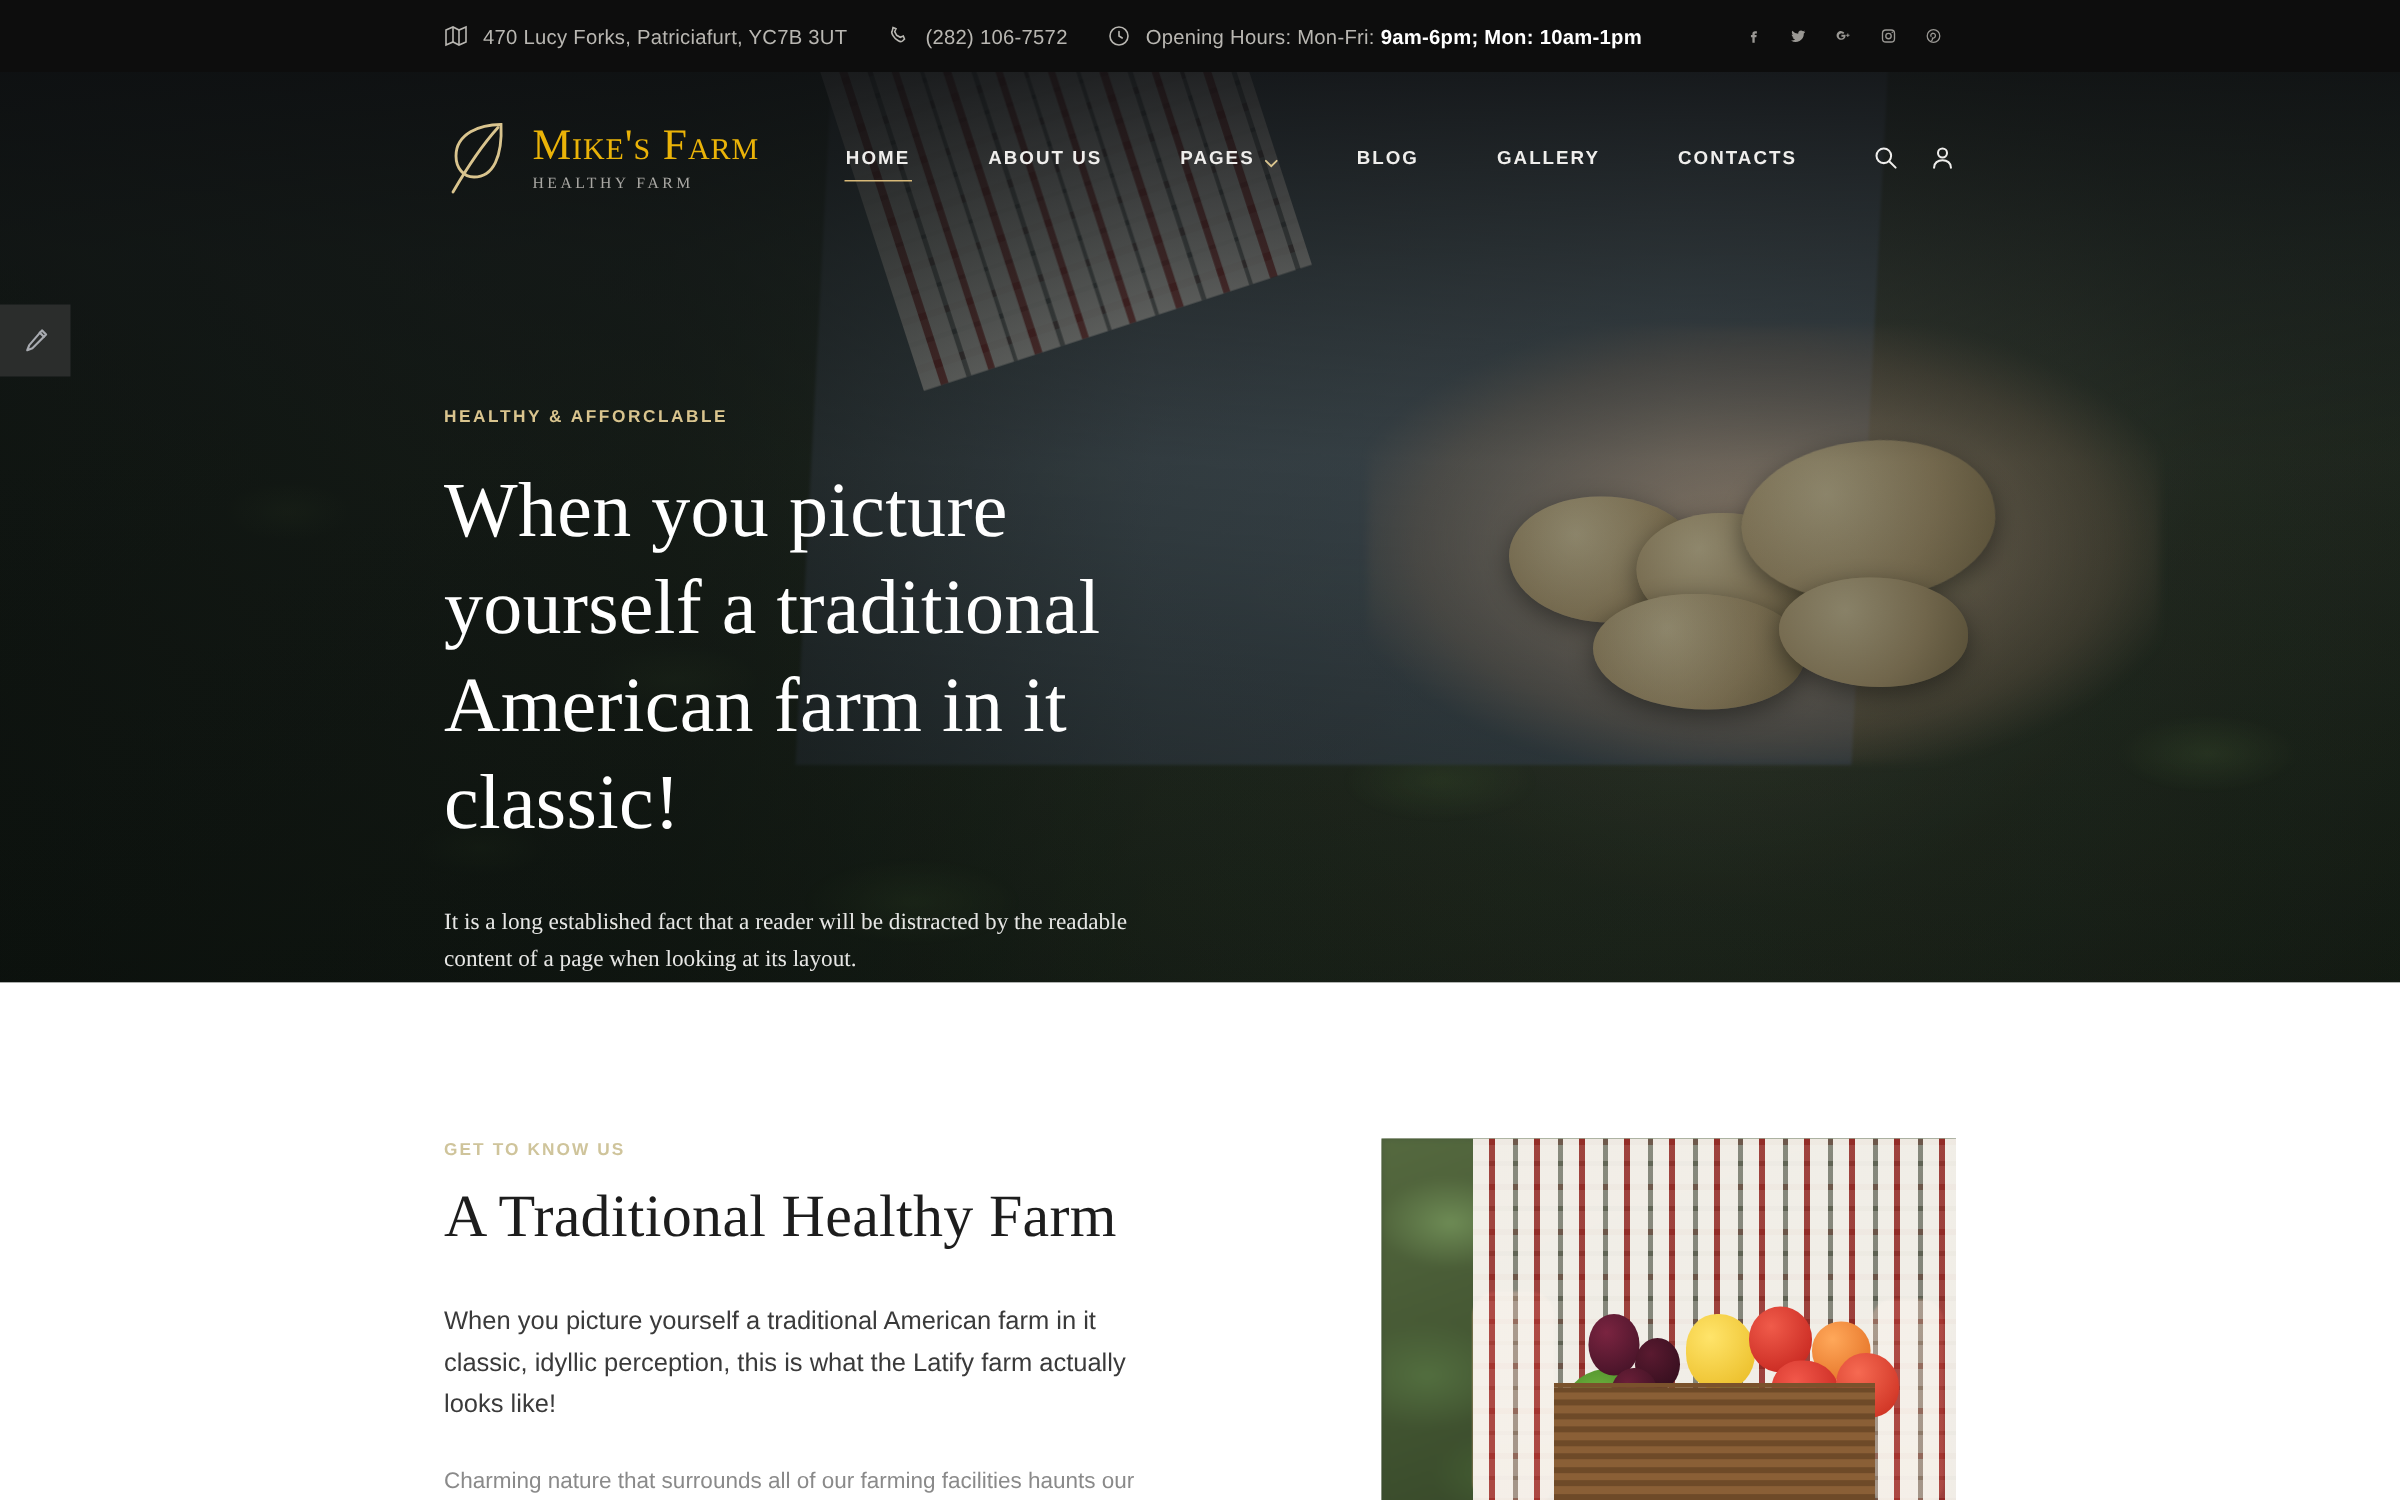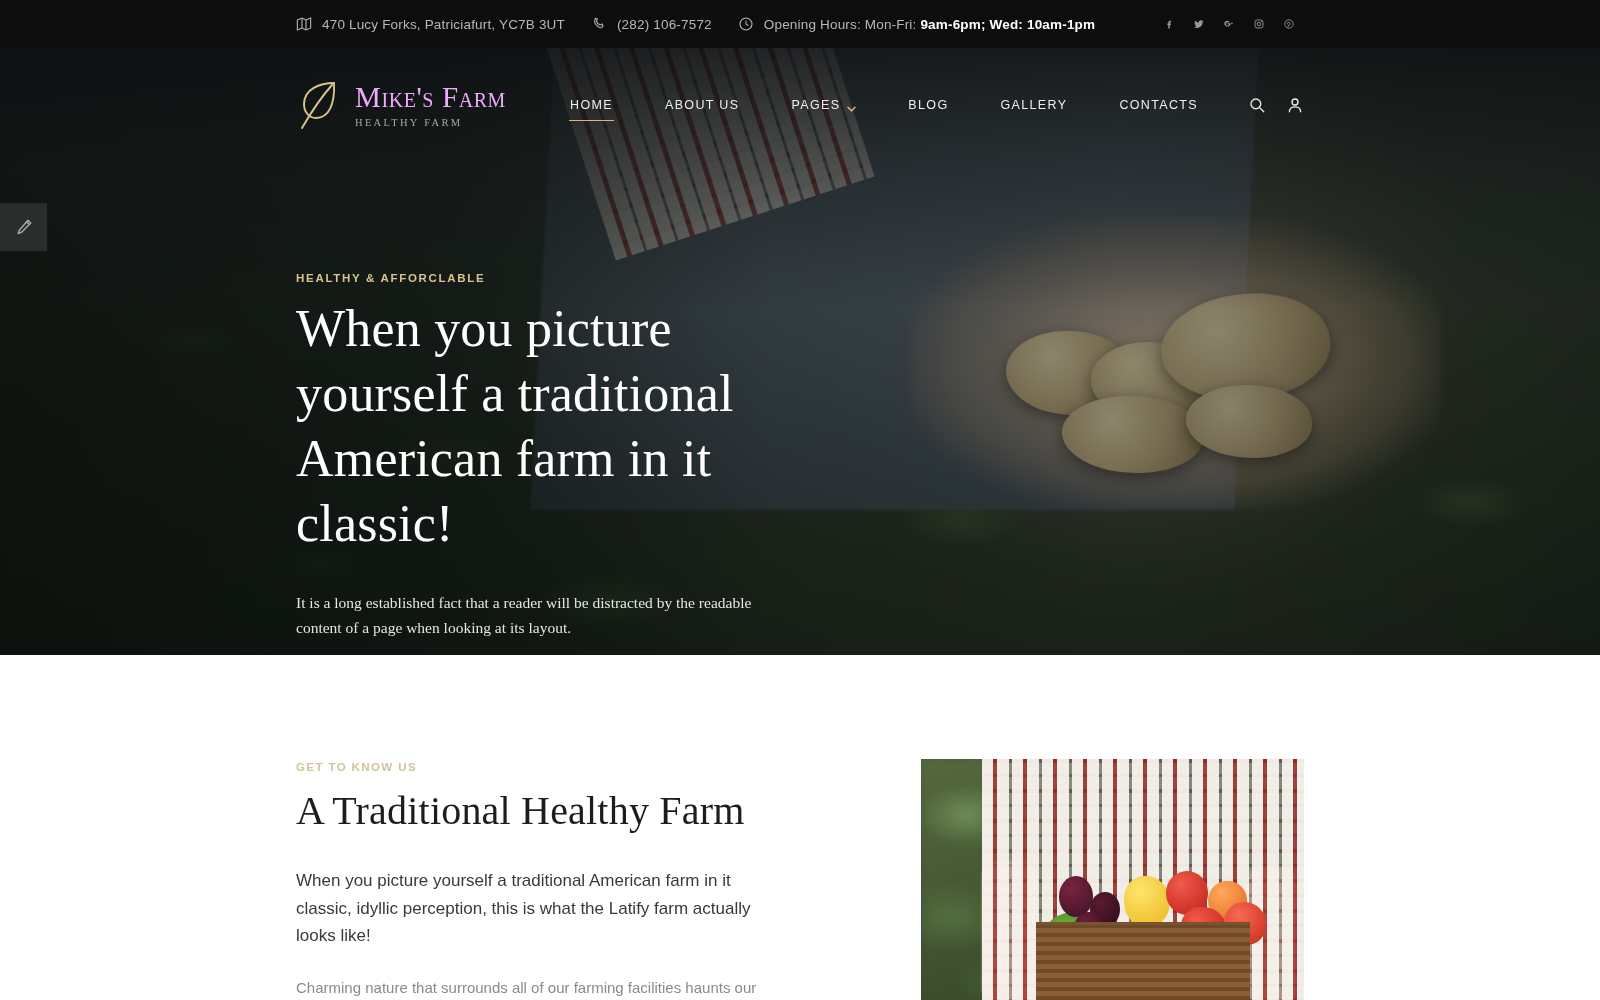--- a/index.html
+++ b/index.html
@@ -125,21 +125,21 @@
     padding:0 296px;
     z-index:30;
   }
   .logo { display:flex; align-items:center; gap:13px; }
   .logo-leaf { width:46px; height:52px; flex:0 0 auto; }
   .logo-leaf svg { width:100%; height:100%; display:block; }
   .logo-text { display:flex; flex-direction:column; justify-content:center; }
   .brand {
     font-family:"Liberation Serif", serif;
     font-size:29px;
-    color:#f0abfc;
+    color:#eab308;
     letter-spacing:.6px;
     line-height:1.04;
     font-variant:small-caps;
     text-transform:capitalize;
   }
   .tagline {
     font-size:10.5px;
     letter-spacing:2.3px;
     color:#a9a8a4;
     margin-top:5px;
@@ -150,21 +150,21 @@
   .nav-item {
     font-size:12.5px;
     letter-spacing:1.35px;
     color:#efeeec;
     text-transform:uppercase;
     padding:8px 0;
     margin:0 26px;
     position:relative;
     white-space:nowrap;
     display:flex; align-items:flex-end; gap:7px;
-    font-weight:400;
+    font-weight:700;
   }
   .nav-item.active::after {
     content:"";
     position:absolute; left:-1px; right:-1px; bottom:-1px;
     height:1.5px; background:#d8b978;
   }
   .caret { width:9px; height:6px; display:block; }
   .caret svg { width:100%; height:100%; display:block; }
   .nav-tools { display:flex; align-items:center; gap:20px; margin-left:24px; }
   .ntool { width:18px; height:18px; color:#efeeec; }
@@ -186,21 +186,21 @@
     left:296px; top:224px;
     width:560px;
     z-index:20;
   }
   .eyebrow {
     font-size:11.5px;
     letter-spacing:1.7px;
     color:#d9c48e;
     text-transform:uppercase;
     font-weight:700;
-    margin-bottom:12px;
+    margin-bottom:24px;
   }
   .hero-title {
     font-family:"Liberation Serif", serif;
     font-size:52px;
     line-height:1.25;
     color:#ffffff;
     font-weight:400;
     letter-spacing:.2px;
     margin-bottom:34px;
   }
@@ -332,21 +332,21 @@
       <span class="txt">(282) 106-7572</span>
     </div>
 
     <div class="tb-item">
       <span class="tb-icon">
         <svg viewBox="0 0 24 24" fill="none" stroke="currentColor" stroke-width="1.6" stroke-linecap="round">
           <circle cx="12" cy="12" r="9"></circle>
             <path d="M12 7.5V12l3.2 2"></path>
         </svg>
       </span>
-      <span class="txt"><span>Opening Hours: Mon-Fri:</span> <b>9am-6pm; Wed: 10am-1pm</b></span>
+      <span class="txt"><span>Opening Hours: Mon-Fri:</span> <b>9am-6pm; Mon: 10am-1pm</b></span>
     </div>
 
   </div>
 
   <div class="socials">
     <a class="soc">
       <svg viewBox="0 0 24 24" fill="currentColor">
           <path d="M14.5 8.5h2V5.6h-2.4c-2.3 0-3.6 1.4-3.6 3.6v1.6H8.6v3h1.9V21h3.1v-7.2h2.2l.4-3h-2.6v-1.3c0-.7.3-1 .9-1z"></path>
         </svg>
     </a>

